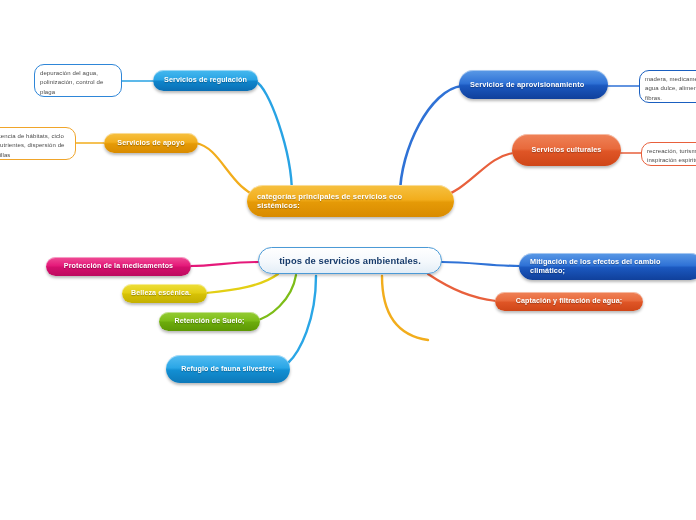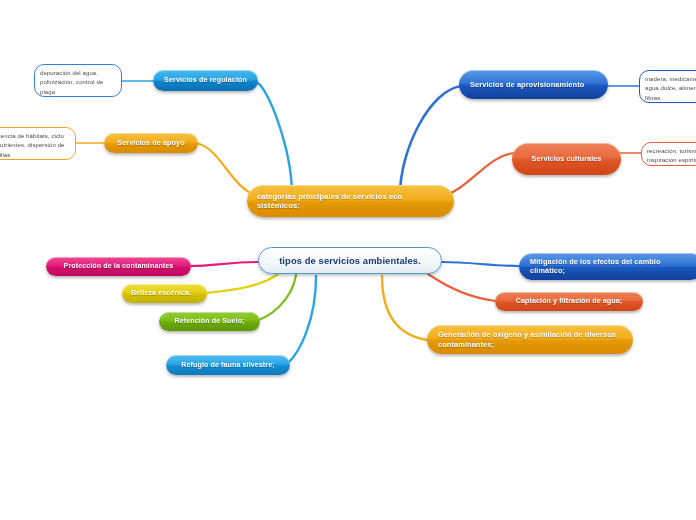--- a/index.html
+++ b/index.html
@@ -138,51 +138,48 @@
   </div>
 
   <div class="node pill c-orange" style="left:104px; top:133px; width:94px; height:20px; padding:0 9px; font-size:7.2px; justify-content:center; text-align:center;">
     <span class="lbl" style="text-align:center;">Servicios de apoyo</span>
   </div>
 
   <div class="node pill c-navyblue" style="left:459px; top:70px; width:149px; height:29px; padding:0 11px; font-size:7.4px;">
     <span class="lbl">Servicios de aprovisionamiento</span>
   </div>
 
-  <div class="node pill c-deeporange" style="left:512px; top:143px; width:109px; height:20px; padding:16px 9px; font-size:7.2px; justify-content:center; text-align:center;">
+  <div class="node pill c-deeporange" style="left:512px; top:134px; width:109px; height:20px; padding:16px 9px; font-size:7.2px; justify-content:center; text-align:center;">
     <span class="lbl" style="text-align:center;">Servicios culturales</span>
   </div>
 
   <div class="node pill c-pink" style="left:46px; top:257px; width:145px; height:19px; padding:0 9px; font-size:7.1px; justify-content:center; text-align:center;">
-    <span class="lbl" style="text-align:center;">Protección de la contaminantes</span>
+    <span class="lbl" style="text-align:center;">Protección de la medicamentos</span>
   </div>
 
   <div class="node pill c-yellow" style="left:122px; top:284px; width:85px; height:19px; padding:0 9px; font-size:7.1px; justify-content:center; text-align:center;">
     <span class="lbl" style="text-align:left;">Belleza escénica.</span>
   </div>
 
   <div class="node pill c-green" style="left:159px; top:312px; width:101px; height:19px; padding:0 11px; font-size:7.1px; justify-content:flex-end; text-align:center;">
     <span class="lbl" style="text-align:center;">Retención de Suelo;</span>
   </div>
 
-  <div class="node pill c-skyblue" style="left:166px; top:355px; width:124px; height:20px; padding:0 9px; font-size:7.1px; justify-content:center; text-align:center;">
+  <div class="node pill c-skyblue" style="left:166px; top:355px; width:124px; height:28px; padding:0 9px; font-size:7.1px; justify-content:center; text-align:center;">
     <span class="lbl" style="text-align:center;">Refugio de fauna silvestre;</span>
   </div>
 
   <div class="node pill c-navyblue" style="left:519px; top:253px; width:185px; height:27px; padding:0 11px; font-size:7.3px;">
     <span class="lbl">Mitigación de los efectos del cambio climático;</span>
   </div>
 
   <div class="node pill c-deeporange" style="left:495px; top:292px; width:148px; height:19px; padding:0 9px; font-size:7.1px; justify-content:center; text-align:center;">
     <span class="lbl" style="text-align:center;">Captación y filtración de agua;</span>
   </div>
 
-  <div class="node pill c-orange" style="left:427px; top:325px; width:206px; height:29px; padding:0 11px; font-size:7.4px;">
-    <span class="lbl">Generación de oxígeno y asimilación de diversos contaminantes;</span>
-  </div>
 
   <div class="note blue" style="left:34px; top:64px; width:88px; height:33px;">
     <span>depuración del agua, polinización, control de plaga</span>
   </div>
 
   <div class="note orange" style="left:-18px; top:127px; width:94px; height:33px;">
     <span>existencia de hábitats, ciclo de nutrientes, dispersión de semillas</span>
   </div>
 
   <div class="note navy" style="left:639px; top:70px; width:86px; height:33px;">

